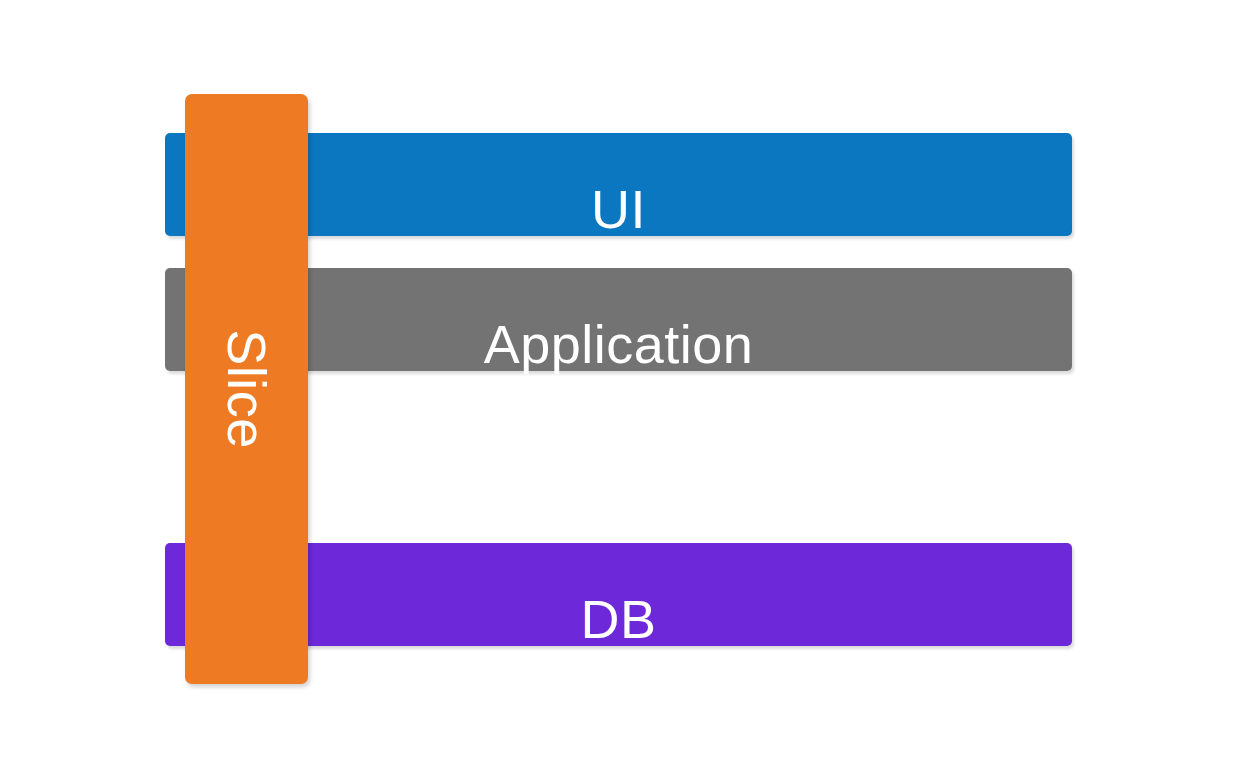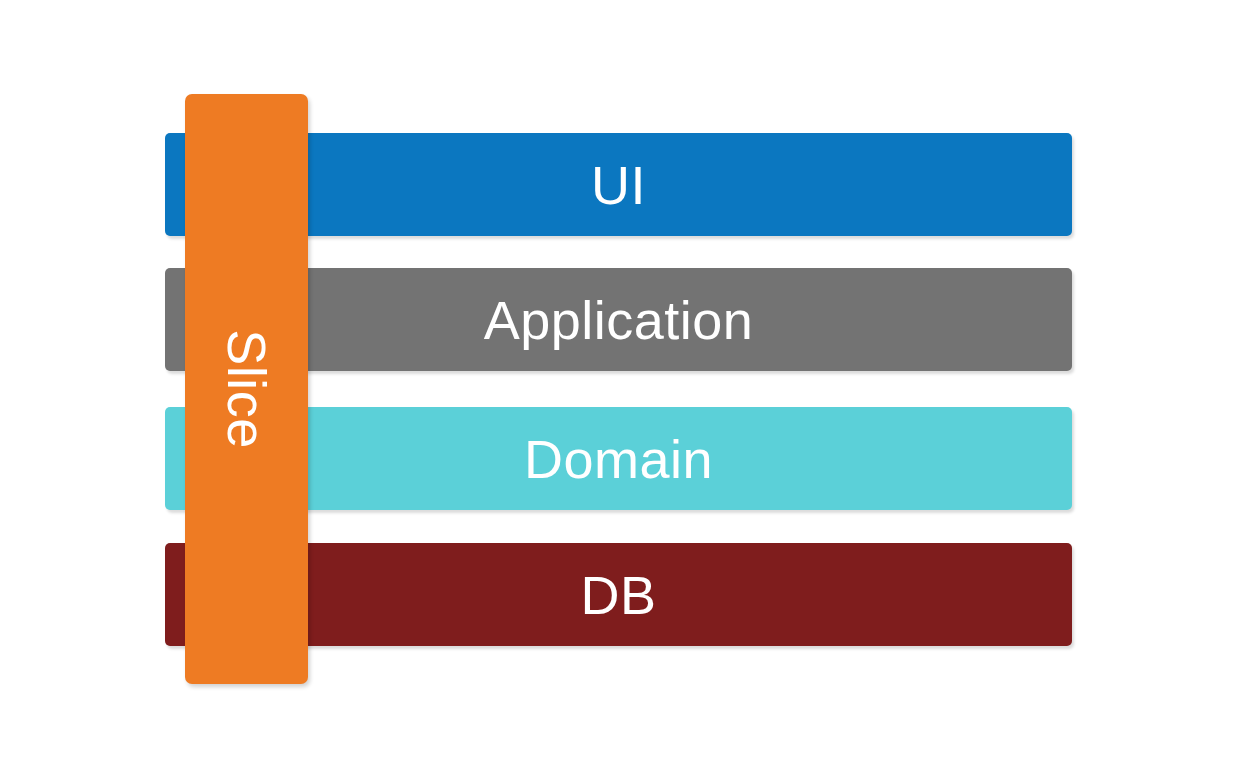--- a/index.html
+++ b/index.html
@@ -17,21 +17,21 @@
     width: 1250px;
     height: 781px;
   }
   .layer {
     position: absolute;
     left: 165px;
     width: 907px;
     height: 103px;
     border-radius: 5px;
     display: flex;
-    align-items: center;
+    align-items: flex-end;
     justify-content: center;
     box-shadow: 2px 3px 3px rgba(0,0,0,0.14);
     z-index: 1;
   }
   .layer-0 { top: 133px; }
   .layer-1 { top: 268px; }
   .layer-2 { top: 407px; }
   .layer-3 { top: 543px; }
   .layer-label {
     font-size: 54px;
@@ -67,25 +67,22 @@
 <div class="canvas" style="background-color: rgb(255, 255, 255);">
 
   <div class="layer layer-0" style="background-color: rgb(11, 119, 192);">
     <span class="layer-label" style="color: rgb(255, 255, 255);">UI</span>
   </div>
 
   <div class="layer layer-1" style="background-color: #737373;">
     <span class="layer-label" style="color: rgb(255, 255, 255);">Application</span>
   </div>
 
-  <div class="layer layer-2" style="background-color: rgb(91, 208, 216);">
-    <span class="layer-label" style="color: rgb(255, 255, 255);">Domain</span>
-  </div>
 
-  <div class="layer layer-3" style="background-color: #7f1d1d;">
+  <div class="layer layer-3" style="background-color: #6d28d9;">
     <span class="layer-label" style="color: rgb(255, 255, 255);">DB</span>
   </div>
 
   <div class="slice" style="background-color: rgb(238, 123, 35);">
     <span class="slice-label" style="color: rgb(255, 255, 255);">Slice</span>
   </div>
 
 </div>
 
 </body></html>

